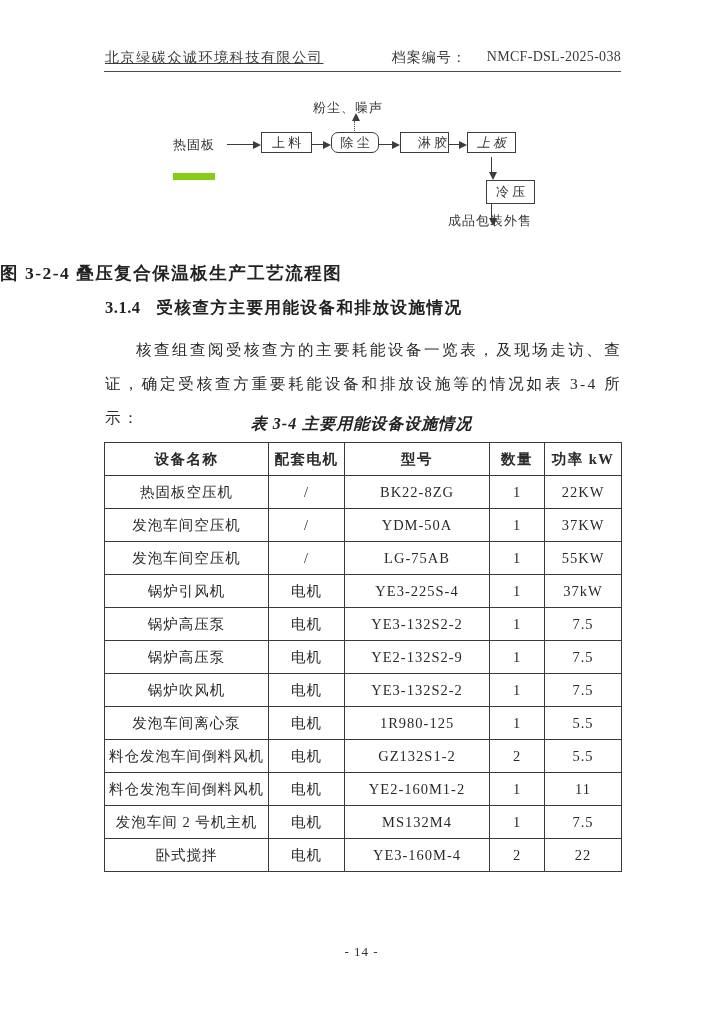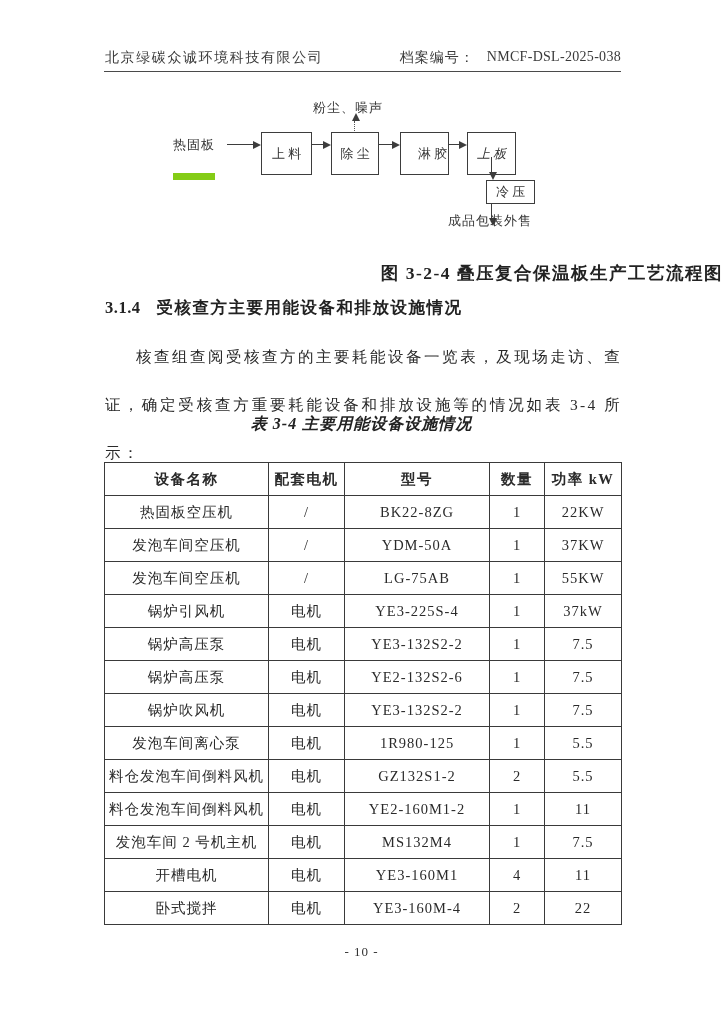--- a/index.html
+++ b/index.html
@@ -11,40 +11,40 @@
     color: #2e2e2e;
   }
   .page { position: relative; width: 723px; height: 1024px; background: #fff; overflow: hidden; }
 
   
   .header {
     position: absolute; left: 105px; top: 49px; width: 516px;
     display: flex; justify-content: space-between; align-items: baseline;
     font-size: 14px; color: #3a3a3a;
   }
-  .company { letter-spacing: 1.6px; }
-  .hdr-right { display: flex; gap: 12px; }
+  .company { letter-spacing: 1.6px; text-decoration: underline; }
+  .hdr-right { display: flex; gap: 20px; }
   .archive-label { letter-spacing: 1px; }
   .archive-code { letter-spacing: 0.3px; }
   .header-rule { position: absolute; left: 104px; top: 71px; width: 517px; height: 0; border-top: 1px solid #4a4a4a; }
 
   
   .flow-label { position: absolute; font-size: 13px; color: #333; white-space: nowrap; letter-spacing: 1px; }
   #flow-emission { left: 313px; top: 99px; }
   #flow-input   { left: 173px; top: 136px; border-bottom: 7px solid #84cc16; padding-bottom: 19px; }
   #flow-output  { left: 448px; top: 212px; }
 
   .fbox {
-    position: absolute; top: 132px; height: 43px;
+    position: absolute; top: 132px; height: 21px;
     border: 1px solid #3d3d3d; background: #fff;
     display: flex; align-items: center; justify-content: center;
     font-size: 13px; color: #333; white-space: pre;
   }
   #fbox-feed  { left: 261px; width: 51px; }
-  #fbox-dust  { left: 331px; width: 48px; }
+  #fbox-dust  { left: 331px; width: 48px; border-radius: 7px; }
   #fbox-glue  { left: 400px; width: 49px; padding-left: 16px; }
   #fbox-board { left: 467px; width: 49px; font-style: italic; }
   #fbox-press { left: 486px; top: 180px; width: 49px; height: 24px; }
 
   .harrow { position: absolute; height: 0; border-top: 1px solid #3d3d3d; }
   .harrow::after {
     content: ""; position: absolute; right: -8px; top: -4px;
     border-left: 8px solid #3d3d3d; border-top: 4px solid transparent; border-bottom: 4px solid transparent;
   }
   #ha1 { left: 227px; top: 144px; width: 26px; }
@@ -62,43 +62,43 @@
 
   .dotted-up { position: absolute; left: 354px; top: 121px; height: 10px; width: 0; border-left: 1px dotted #555; }
   .dotted-up::before {
     content: ""; position: absolute; top: -8px; left: -3.5px;
     border-bottom: 8px solid #3d3d3d; border-left: 4px solid transparent; border-right: 4px solid transparent;
   }
 
   
   .fig-caption {
     position: absolute; left: 0; top: 261px; width: 723px;
-    text-align: right; font-weight: bold; font-size: 17.5px; color: #222;
+    text-align: left; font-weight: bold; font-size: 17.5px; color: #222;
     letter-spacing: 1.5px;
   }
   .section-heading {
     position: absolute; left: 105px; top: 297px; width: 517px;
     font-weight: bold; font-size: 16.5px; color: #222; letter-spacing: 1.5px;
   }
   .section-heading .sec-num { letter-spacing: 0.5px; margin-right: 16px; }
   .body-paragraph {
     position: absolute; left: 105px; top: 333px; width: 517px;
-    font-size: 15.5px; line-height: 48px; color: #2a2a2a;
+    font-size: 15.5px; line-height: 34px; color: #2a2a2a;
     text-indent: 2em; text-align: justify; letter-spacing: 2.3px;
   }
   .table-caption {
     position: absolute; left: 0; top: 414px; width: 723px;
     text-align: center; font-weight: bold; font-size: 16px; color: #222; letter-spacing: 1px; font-style: italic;
   }
 
   
   table.equip {
     position: absolute; left: 104px; top: 442px; width: 517px;
     border-collapse: collapse; table-layout: fixed;
-    font-size: 14.5px; color: #2a2a2a; margin-top: 20px;
+    font-size: 14.5px; color: #2a2a2a;
   }
   table.equip th, table.equip td {
     border: 1px solid #3a3a3a; height: 33px;
     text-align: center; vertical-align: middle;
     padding: 0 2px; letter-spacing: 1px; overflow: hidden; white-space: nowrap;
   }
   table.equip th { font-weight: bold; letter-spacing: 1.5px; }
   .col-name  { width: 164px; }
   .col-motor { width: 76px; }
   .col-model { width: 145px; }
@@ -209,21 +209,21 @@
         <tr>
           <td>锅炉高压泵</td>
           <td>电机</td>
           <td>YE3-132S2-2</td>
           <td>1</td>
           <td>7.5</td>
         </tr>
         <tr>
           <td>锅炉高压泵</td>
           <td>电机</td>
-          <td>YE2-132S2-6</td>
+          <td>YE2-132S2-9</td>
           <td>1</td>
           <td>7.5</td>
         </tr>
         <tr>
           <td>锅炉吹风机</td>
           <td>电机</td>
           <td>YE3-132S2-2</td>
           <td>1</td>
           <td>7.5</td>
         </tr>
@@ -249,31 +249,24 @@
           <td>11</td>
         </tr>
         <tr>
           <td>发泡车间 2 号机主机</td>
           <td>电机</td>
           <td>MS132M4</td>
           <td>1</td>
           <td>7.5</td>
         </tr>
         <tr>
-          <td>开槽电机</td>
-          <td>电机</td>
-          <td>YE3-160M1</td>
-          <td>4</td>
-          <td>11</td>
-        </tr>
-        <tr>
           <td>卧式搅拌</td>
           <td>电机</td>
           <td>YE3-160M-4</td>
           <td>2</td>
           <td>22</td>
         </tr>
       </tbody>
   </table>
 
-  <div class="footer">- 10 -</div>
+  <div class="footer">- 14 -</div>
 
 </div>
 
 </body></html>

